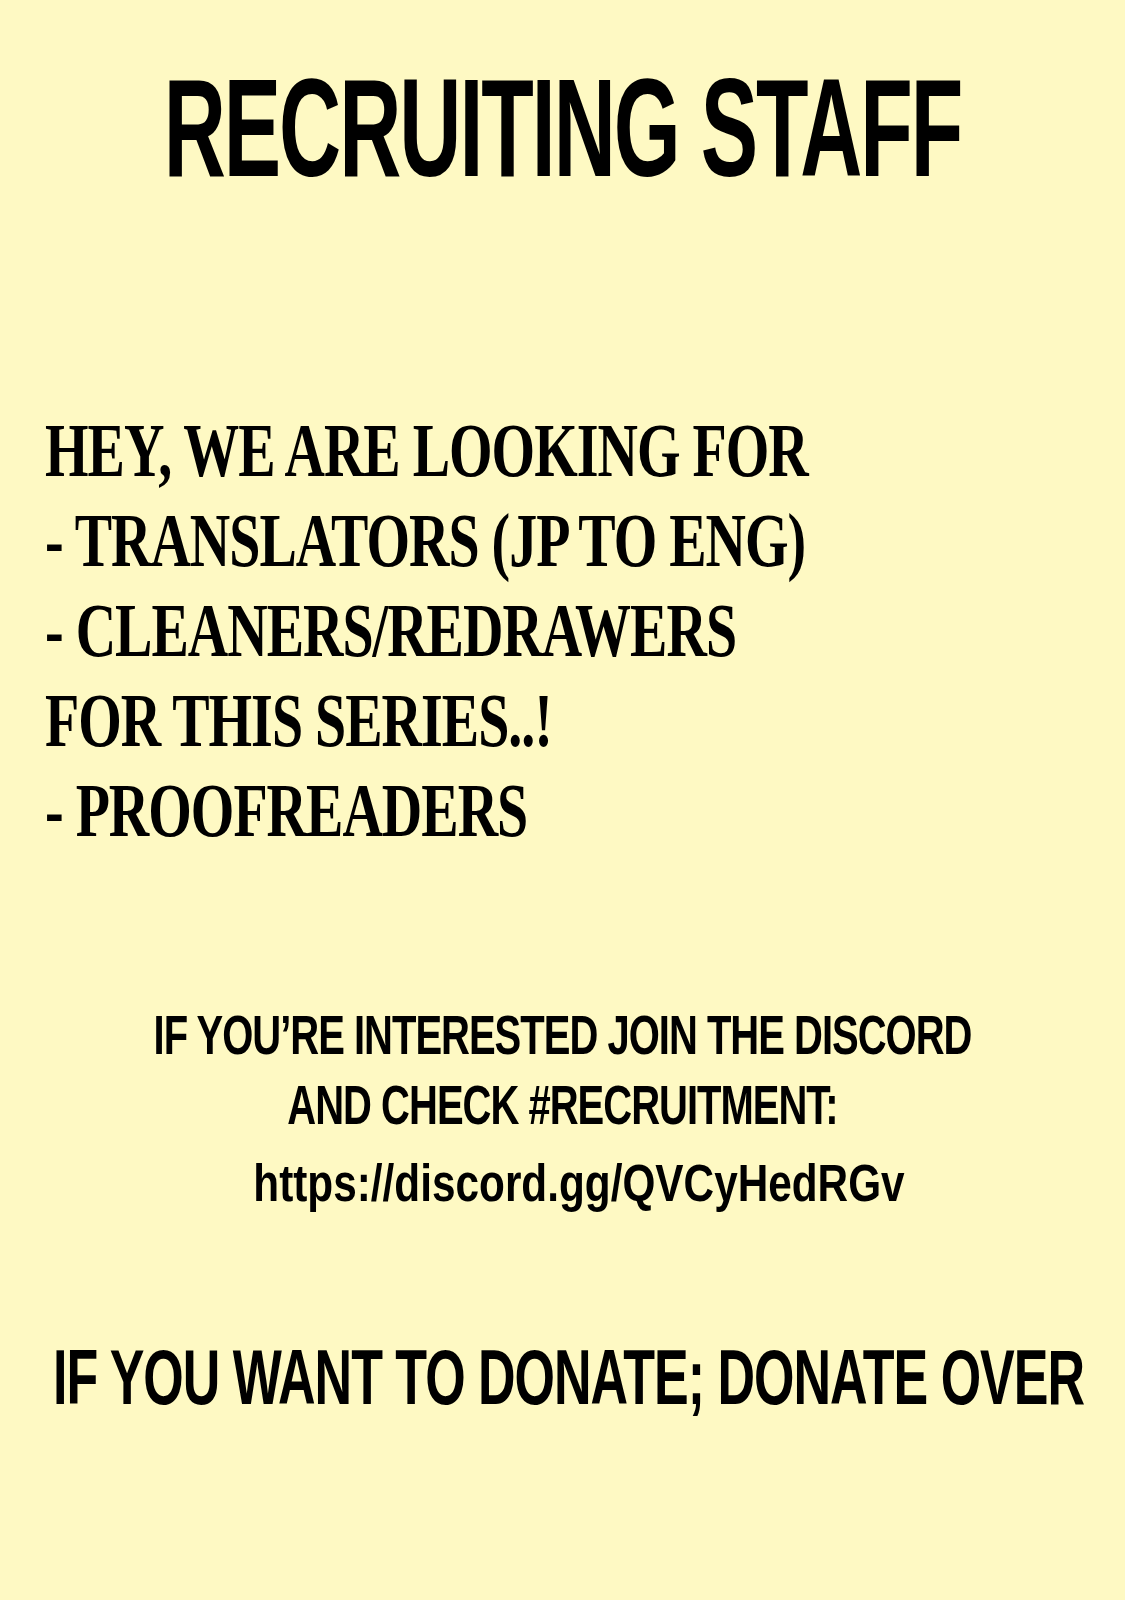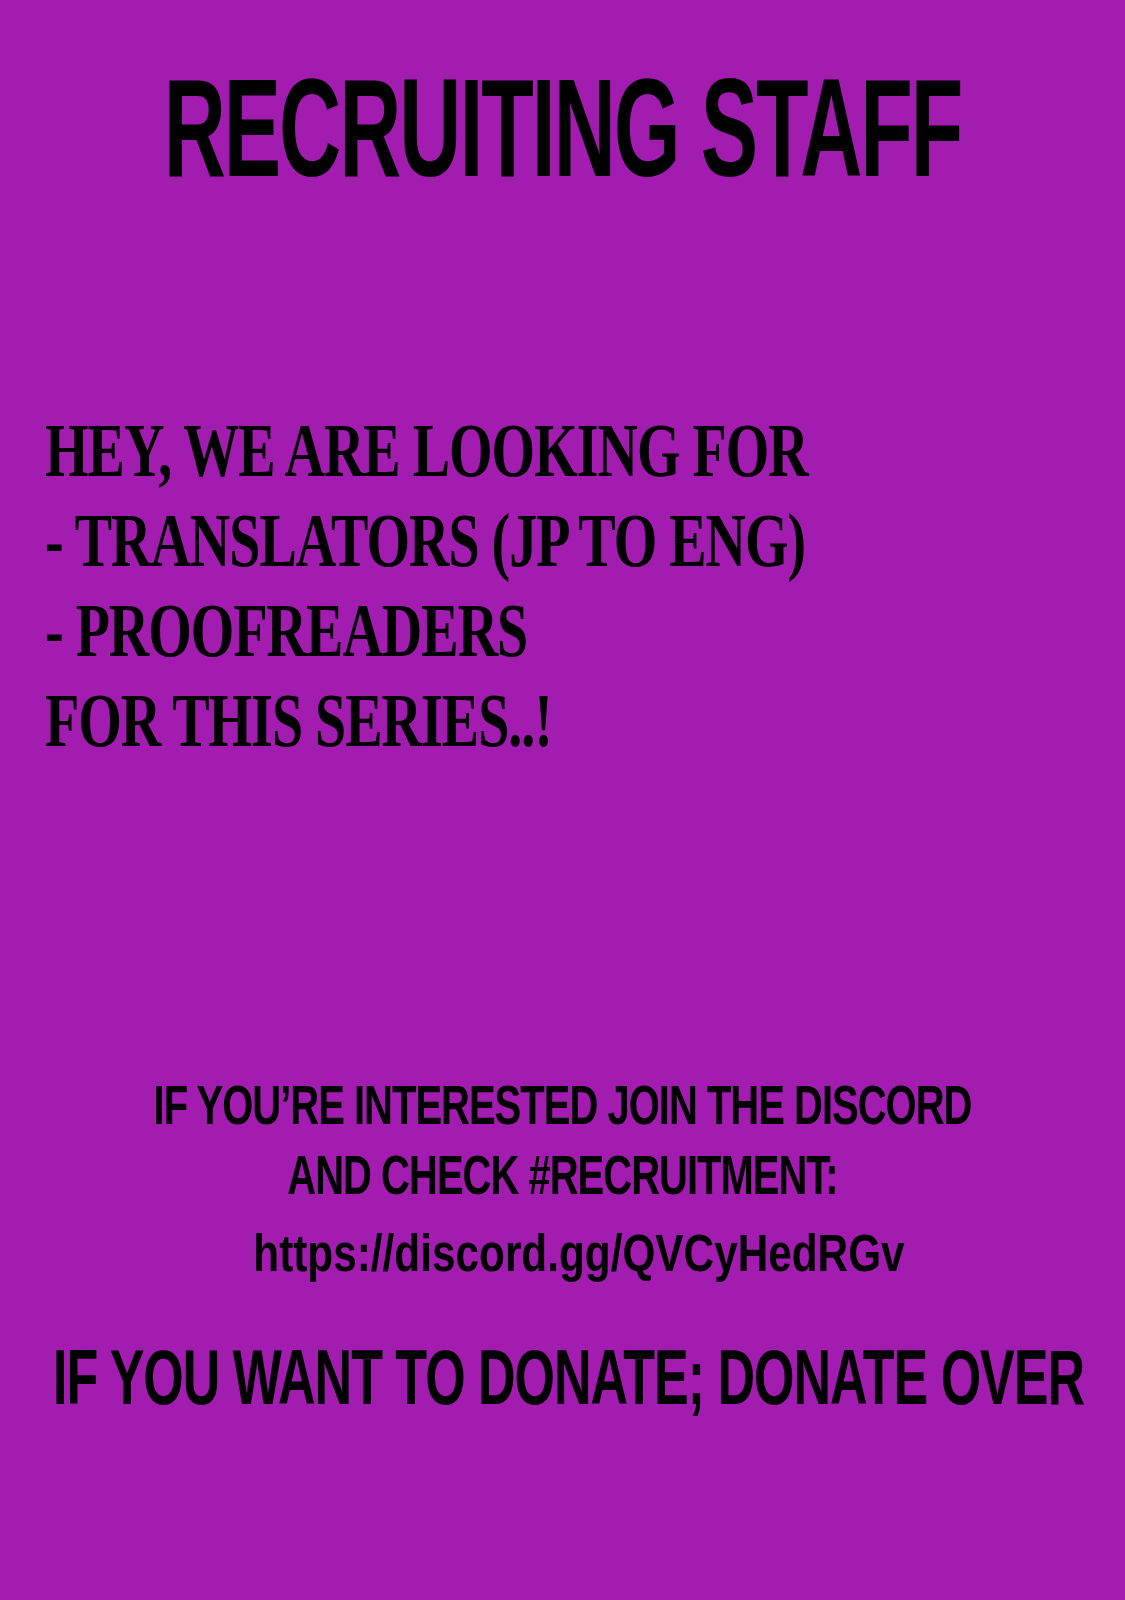--- a/index.html
+++ b/index.html
@@ -1,20 +1,20 @@
 <!DOCTYPE html>
 <html><head>
 <meta charset="utf-8">
 <style>
   html, body { margin: 0; padding: 0; background: #ffffff; }
   .page {
     position: relative;
     width: 1125px;
     height: 1600px;
-    background: #a21caf;
+    background: #fef9c3;
     color: #000000;
     font-family: "Liberation Sans", sans-serif;
     font-weight: bold;
     overflow: hidden;
   }
   .line {
     display: flex;
     align-items: center;
     justify-content: center;
     white-space: nowrap;
@@ -34,21 +34,21 @@
   .recruit-block { position: absolute; top: 405px; left: 45px; right: 20px; font-family: Liberation Serif, serif; }
   .recruit-block .line { height: 90px; justify-content: flex-start; }
   .recruit-block .line > span {
     font-size: 56px;
     letter-spacing: -1px;
     transform: scaleY(1.35);
     transform-origin: left center;
   }
 
   
-  .discord-block { position: absolute; top: 1070px; left: 0; width: 100%; }
+  .discord-block { position: absolute; top: 1000px; left: 0; width: 100%; }
   .discord-block .line { height: 70px; }
   .discord-block .line > span {
     font-size: 40px;
     letter-spacing: -1px;
     transform: scaleY(1.4);
   }
   .discord-block .url-line { height: 70px; margin-top: 8px; padding-left: 33px; }
   .discord-block .url-line > span {
     font-size: 46px;
     letter-spacing: 0;
@@ -76,24 +76,27 @@
   </div>
 
   <div class="recruit-block">
     <div class="line">
       <span>HEY, WE ARE LOOKING FOR</span>
     </div>
     <div class="line">
       <span>- TRANSLATORS (JP TO ENG)</span>
     </div>
     <div class="line">
-      <span>- PROOFREADERS</span>
+      <span>- CLEANERS/REDRAWERS</span>
     </div>
     <div class="line">
       <span>FOR THIS SERIES..!</span>
+    </div>
+    <div class="line">
+      <span>- PROOFREADERS</span>
     </div>
   </div>
 
   <div class="discord-block">
     <div class="line">
       <span>IF YOU’RE INTERESTED JOIN THE DISCORD</span>
     </div>
     <div class="line">
       <span>AND CHECK #RECRUITMENT:</span>
     </div>

